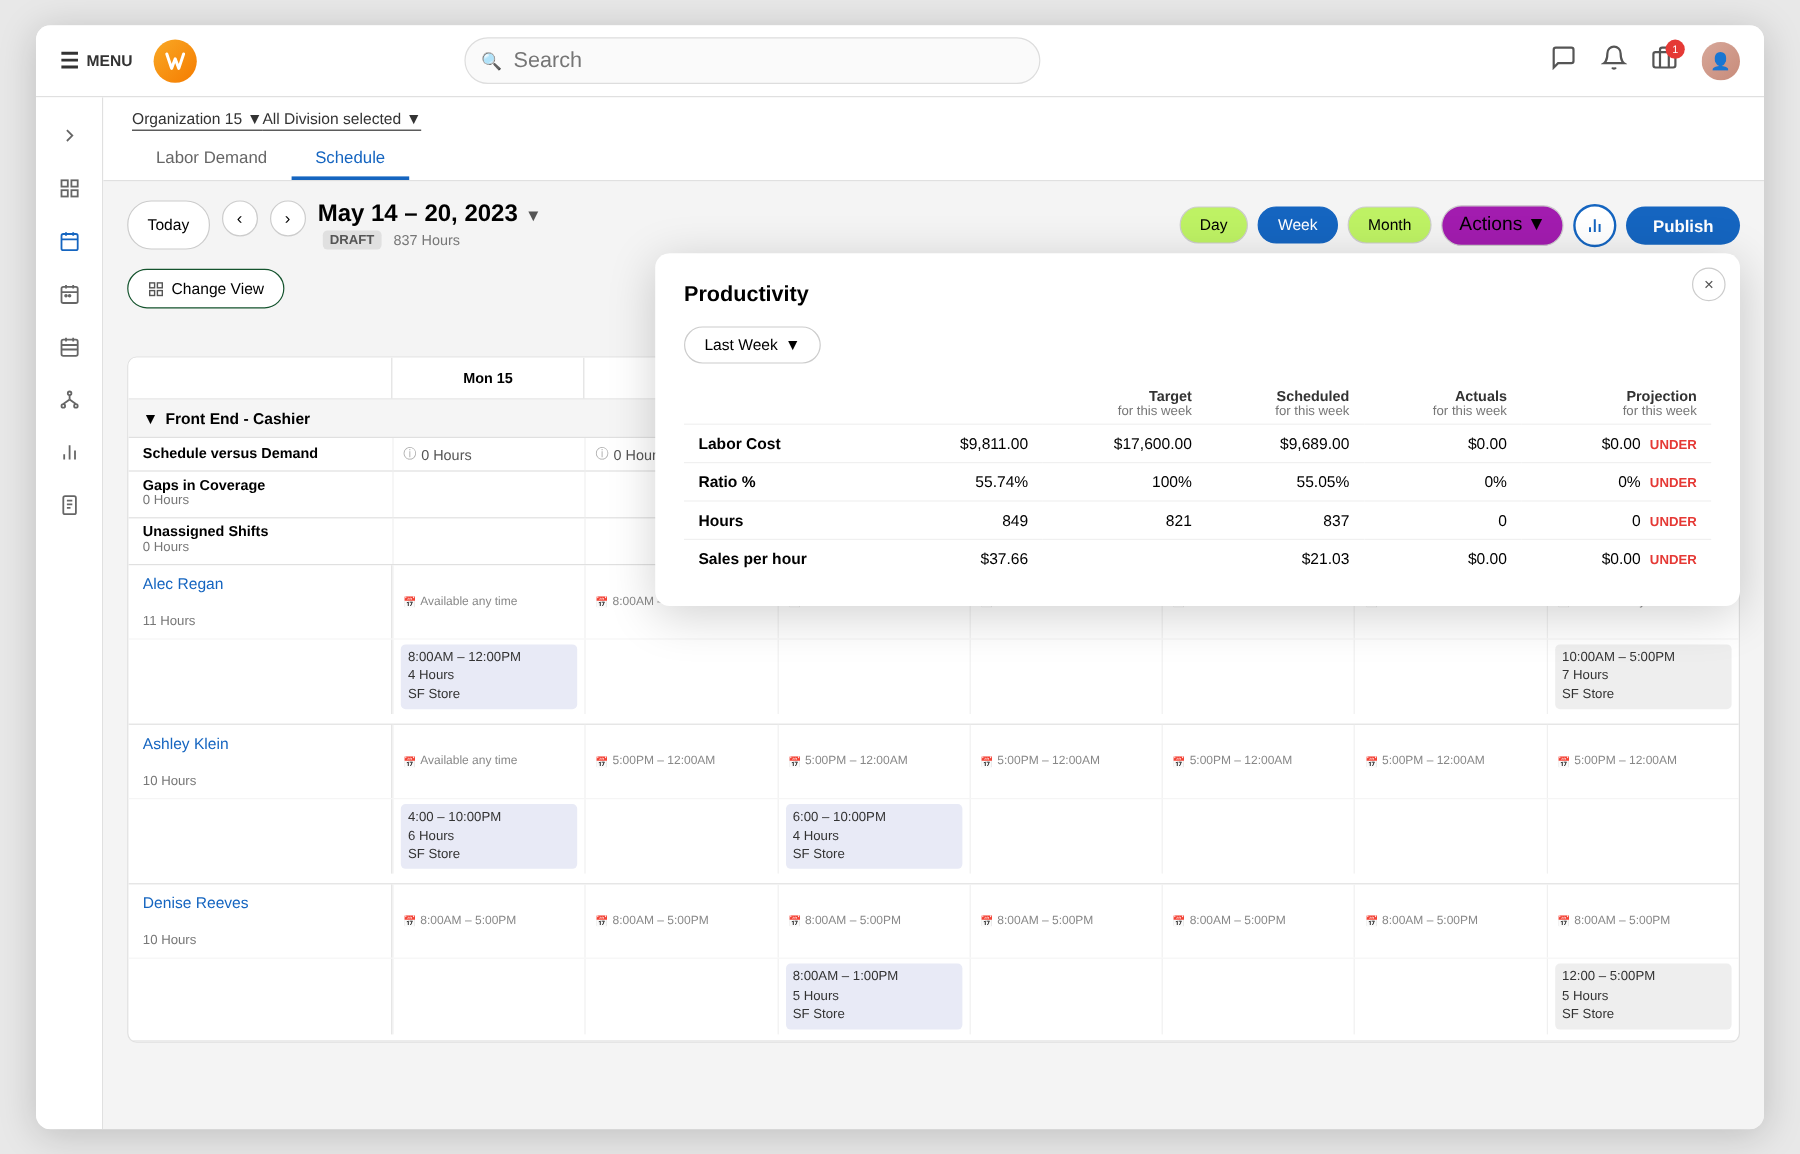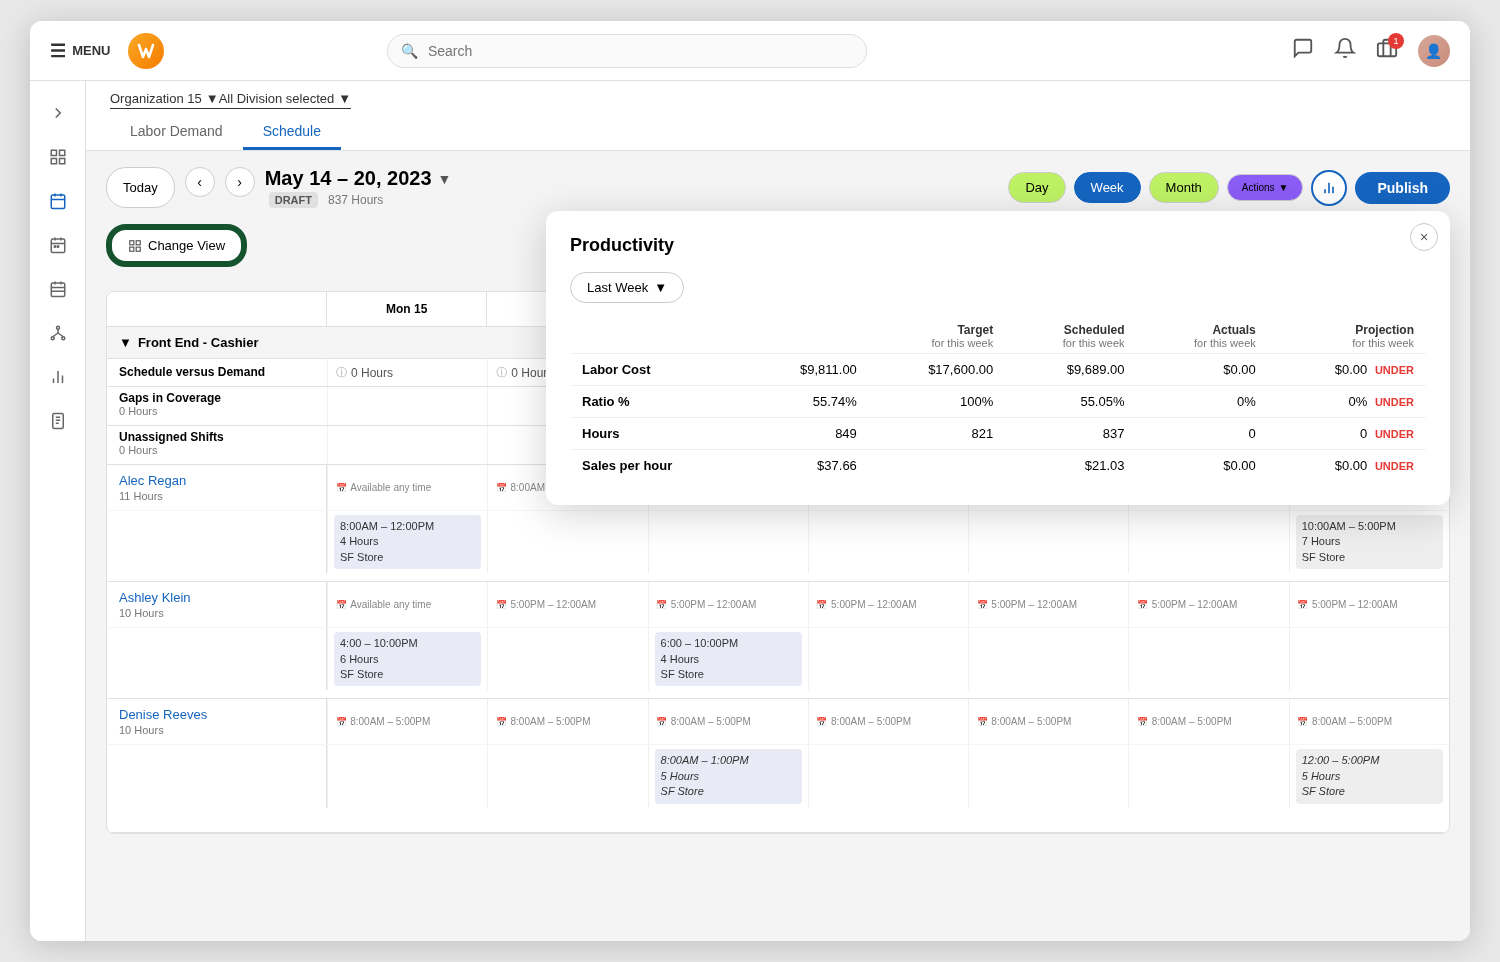--- a/index.html
+++ b/index.html
@@ -61,21 +61,21 @@
       flex: 1;
       max-width: 480px;
       margin: 0 auto;
       position: relative;
     }
     .search-bar input {
       width: 100%;
       padding: 8px 16px 8px 40px;
       border: 1px solid #ddd;
       border-radius: 20px;
-      font-size: 14px;
+      font-size: 18px;
       outline: none;
       background: #fafafa;
     }
     .search-icon-nav {
       position: absolute;
       left: 14px; top: 50%; transform: translateY(-50%);
       color: #888; font-size: 14px;
     }
     .nav-icons {
       display: flex;
@@ -253,23 +253,23 @@
     }
     .view-btn.active {
       background: #1565c0;
       color: #fff;
       border-color: #1565c0;
     }
     .actions-btn {
       padding: 7px 14px;
       border: 1px solid #ccc;
       border-radius: 20px;
-      background: #8b5cf6;
-      cursor: pointer;
-      font-size: 10px;
+      background: #a21caf;
+      cursor: pointer;
+      font-size: 16px;
       font-weight: 500;
       display: flex; align-items: center; gap: 4px;
     }
     .chart-icon-btn {
       width: 36px; height: 36px;
       border: 2px solid #1565c0;
       border-radius: 50%;
       background: #fff;
       display: flex; align-items: center; justify-content: center;
       cursor: pointer;
@@ -282,26 +282,26 @@
       border: none;
       border-radius: 20px;
       font-size: 14px;
       font-weight: 600;
       cursor: pointer;
     }
     
     .change-view-btn {
       display: flex; align-items: center; gap: 6px;
       padding: 8px 16px;
-      border: 6px solid #14532d;
+      border: 1px solid #14532d;
       border-radius: 20px;
       background: #fff;
       cursor: pointer;
       font-size: 13px;
-      margin-bottom: 12px;
+      margin-bottom: 28px;
     }
     
     .schedule-grid-wrapper {
       background: #fff;
       border-radius: 8px;
       overflow: hidden;
       border: 1px solid #e0e0e0;
     }
     .grid-header-row {
       display: grid;
@@ -365,21 +365,21 @@
     }
     .person-name {
       color: #1565c0;
       font-size: 13px;
       font-weight: 500;
       cursor: pointer;
     }
     .person-hours {
       font-size: 11px;
       color: #777;
-      margin-top: 2px;
+      margin-top: 18px;
     }
     .avail-row {
       display: grid;
       grid-template-columns: 220px repeat(7, 1fr);
       border-bottom: 1px solid #f5f5f5;
     }
     .avail-cell {
       padding: 4px 8px;
       font-size: 10px;
       color: #888;
@@ -891,21 +891,21 @@
               </div>
               <div class="avail-cell">
                 <span class="cal-icon">📅</span>
                 <span>8:00AM – 5:00PM</span>
               </div>
               <div class="avail-cell">
                 <span class="cal-icon">📅</span>
                 <span>8:00AM – 5:00PM</span>
               </div>
             </div>
-            <div class="person-row" style="padding-bottom:24px;font-style:italic;">
+            <div class="person-row" style="padding-bottom:5px;">
               <div style="border-right:1px solid #e0e0e0;"></div>
               <div class="shift-cell"></div>
               <div class="shift-cell"></div>
               <div class="shift-cell">
                 <div class="shift-block">
                   <div>8:00AM – 1:00PM</div>
                   <div>5 Hours</div>
                   <div>SF Store</div>
                 </div>
               </div>

